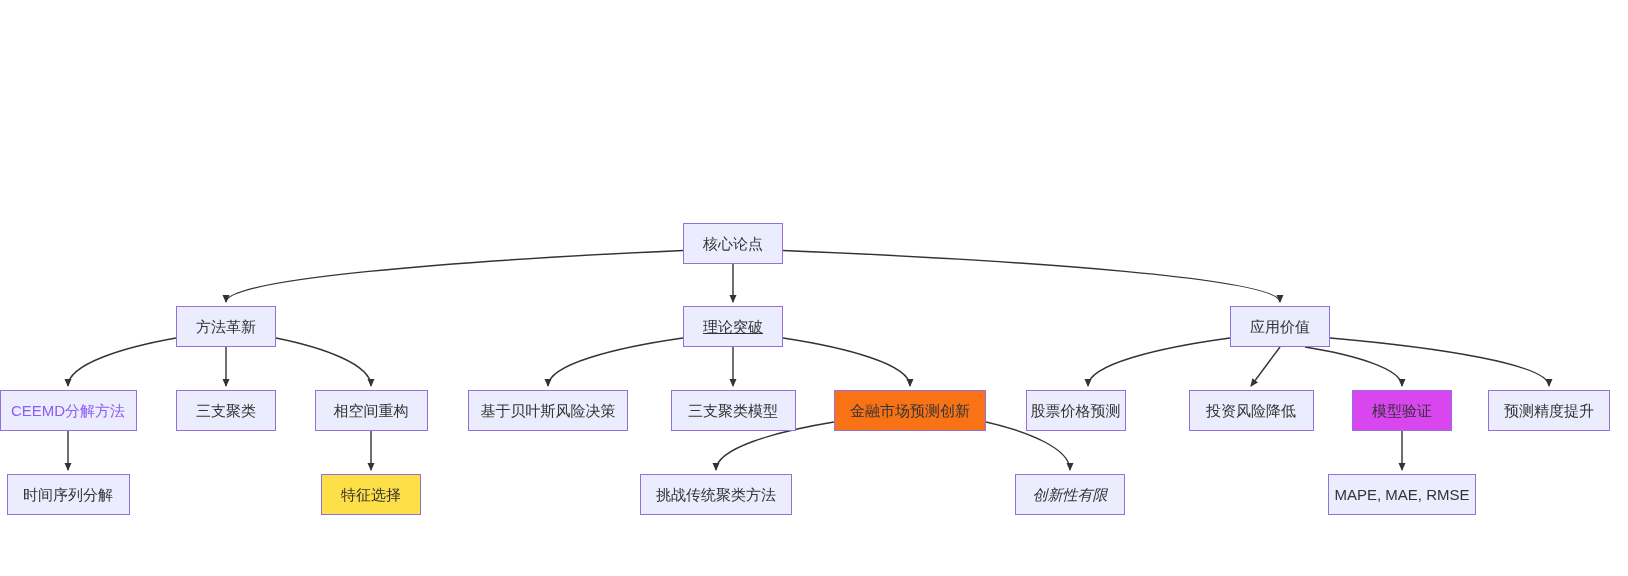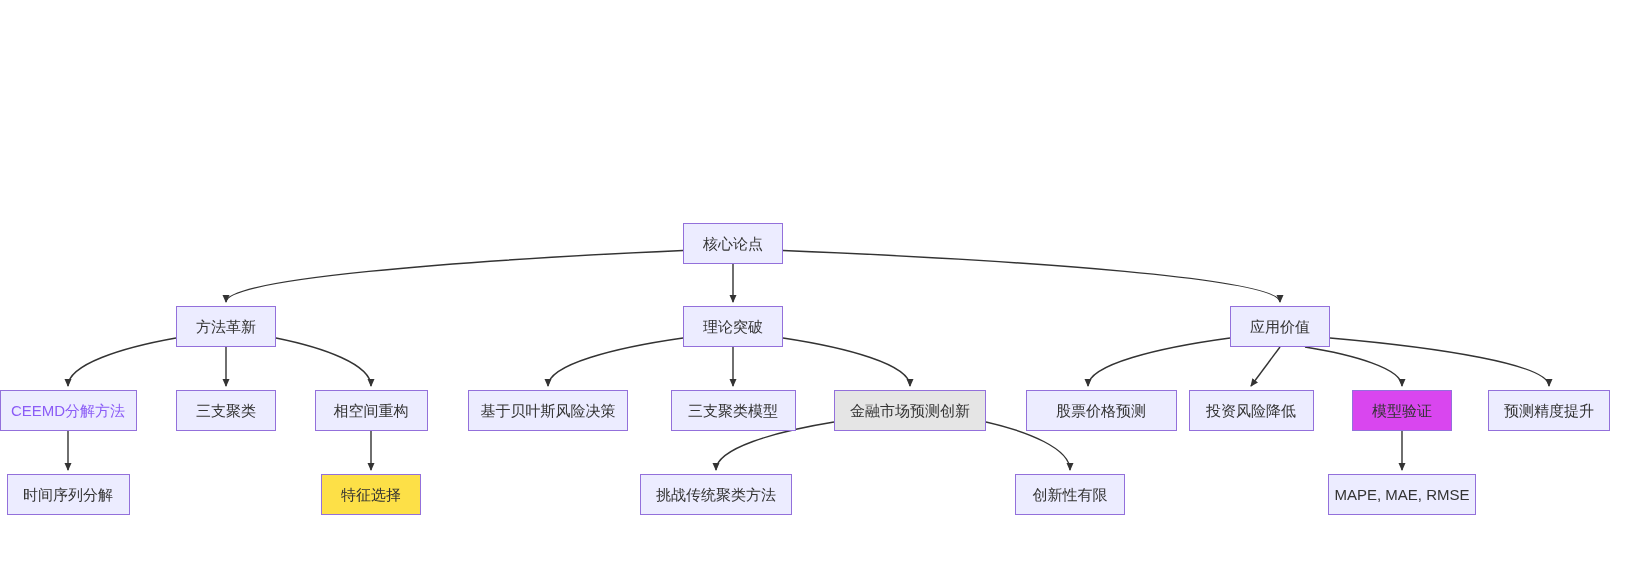--- a/index.html
+++ b/index.html
@@ -67,64 +67,64 @@
       <path d="M 986 411 C 1028 420.6, 1070 437.4, 1070 459" fill="none" stroke="#333333" stroke-width="1.4" marker-end="url(#arrowhead)"></path>
       <path d="M 1402 420 L 1402 459" fill="none" stroke="#333333" stroke-width="1.4" marker-end="url(#arrowhead)"></path>
     </svg>
 
 <div class="node" style="left: 683px; top: 212px; width: 100px; height: 41px; background: rgb(236, 236, 255); border-color: rgb(147, 112, 219); color: rgb(51, 51, 51);">
       <span>核心论点</span>
     </div>
     <div class="node" style="left: 176px; top: 295px; width: 100px; height: 41px; background: rgb(236, 236, 255); border-color: rgb(147, 112, 219); color: rgb(51, 51, 51);">
       <span>方法革新</span>
     </div>
-    <div class="node" style="left: 683px; top: 295px; width: 100px; height: 41px; background: rgb(236, 236, 255); border-color: rgb(147, 112, 219); color: rgb(51, 51, 51);">
+    <div class="node" style="left: 683px; top: 295px; width: 100px; height: 41px; background: rgb(236, 236, 255); border-color: rgb(147, 112, 219); color: rgb(51, 51, 51); text-decoration: underline;">
       <span>理论突破</span>
     </div>
     <div class="node" style="left: 1230px; top: 295px; width: 100px; height: 41px; background: rgb(236, 236, 255); border-color: rgb(147, 112, 219); color: rgb(51, 51, 51);">
       <span>应用价值</span>
     </div>
     <div class="node" style="left: -0.5px; top: 379px; width: 137px; height: 41px; background: rgb(236, 236, 255); border-color: rgb(147, 112, 219); color: #8b5cf6;">
       <span>CEEMD分解方法</span>
     </div>
     <div class="node" style="left: 176px; top: 379px; width: 100px; height: 41px; background: rgb(236, 236, 255); border-color: rgb(147, 112, 219); color: rgb(51, 51, 51); justify-content: center;">
       <span>三支聚类</span>
     </div>
     <div class="node" style="left: 314.5px; top: 379px; width: 113px; height: 41px; background: rgb(236, 236, 255); border-color: rgb(147, 112, 219); color: rgb(51, 51, 51);">
       <span>相空间重构</span>
     </div>
     <div class="node" style="left: 670.5px; top: 379px; width: 125px; height: 41px; background: rgb(236, 236, 255); border-color: rgb(147, 112, 219); color: rgb(51, 51, 51);">
       <span>三支聚类模型</span>
     </div>
     <div class="node" style="left: 468px; top: 379px; width: 160px; height: 41px; background: rgb(236, 236, 255); border-color: rgb(147, 112, 219); color: rgb(51, 51, 51);">
       <span>基于贝叶斯风险决策</span>
     </div>
-    <div class="node" style="left: 834px; top: 379px; width: 152px; height: 41px; background: #e5e5e5; border-color: rgb(147, 112, 219); color: rgb(51, 51, 51);">
+    <div class="node" style="left: 834px; top: 379px; width: 152px; height: 41px; background: #f97316; border-color: rgb(147, 112, 219); color: rgb(51, 51, 51);">
       <span>金融市场预测创新</span>
     </div>
-    <div class="node" style="left: 1025.5px; top: 379px; width: 151px; height: 41px; background: rgb(236, 236, 255); border-color: rgb(147, 112, 219); color: rgb(51, 51, 51);">
+    <div class="node" style="left: 1025.5px; top: 379px; width: 100px; height: 41px; background: rgb(236, 236, 255); border-color: rgb(147, 112, 219); color: rgb(51, 51, 51);">
       <span>股票价格预测</span>
     </div>
     <div class="node" style="left: 1188.5px; top: 379px; width: 125px; height: 41px; background: rgb(236, 236, 255); border-color: rgb(147, 112, 219); color: rgb(51, 51, 51);">
       <span>投资风险降低</span>
     </div>
     <div class="node" style="left: 1352px; top: 379px; width: 100px; height: 41px; background: #d946ef; border-color: rgb(147, 112, 219); color: rgb(51, 51, 51);">
       <span>模型验证</span>
     </div>
     <div class="node" style="left: 1488px; top: 379px; width: 122px; height: 41px; background: rgb(236, 236, 255); border-color: rgb(147, 112, 219); color: rgb(51, 51, 51);">
       <span>预测精度提升</span>
     </div>
     <div class="node" style="left: 6.5px; top: 463px; width: 123px; height: 41px; background: rgb(236, 236, 255); border-color: rgb(147, 112, 219); color: rgb(51, 51, 51);">
       <span>时间序列分解</span>
     </div>
     <div class="node" style="left: 321px; top: 463px; width: 100px; height: 41px; background: #fde047; border-color: rgb(147, 112, 219); color: rgb(51, 51, 51);">
       <span>特征选择</span>
     </div>
     <div class="node" style="left: 640px; top: 463px; width: 152px; height: 41px; background: rgb(236, 236, 255); border-color: rgb(147, 112, 219); color: rgb(51, 51, 51);">
       <span>挑战传统聚类方法</span>
     </div>
-    <div class="node" style="left: 1015px; top: 463px; width: 110px; height: 41px; background: rgb(236, 236, 255); border-color: rgb(147, 112, 219); color: rgb(51, 51, 51);">
+    <div class="node" style="left: 1015px; top: 463px; width: 110px; height: 41px; background: rgb(236, 236, 255); border-color: rgb(147, 112, 219); color: rgb(51, 51, 51); font-style: italic;">
       <span>创新性有限</span>
     </div>
     <div class="node" style="left: 1328px; top: 463px; width: 148px; height: 41px; background: rgb(236, 236, 255); border-color: rgb(147, 112, 219); color: rgb(51, 51, 51);">
       <span>MAPE, MAE, RMSE</span>
     </div>
   </div>
 
 </body></html>

